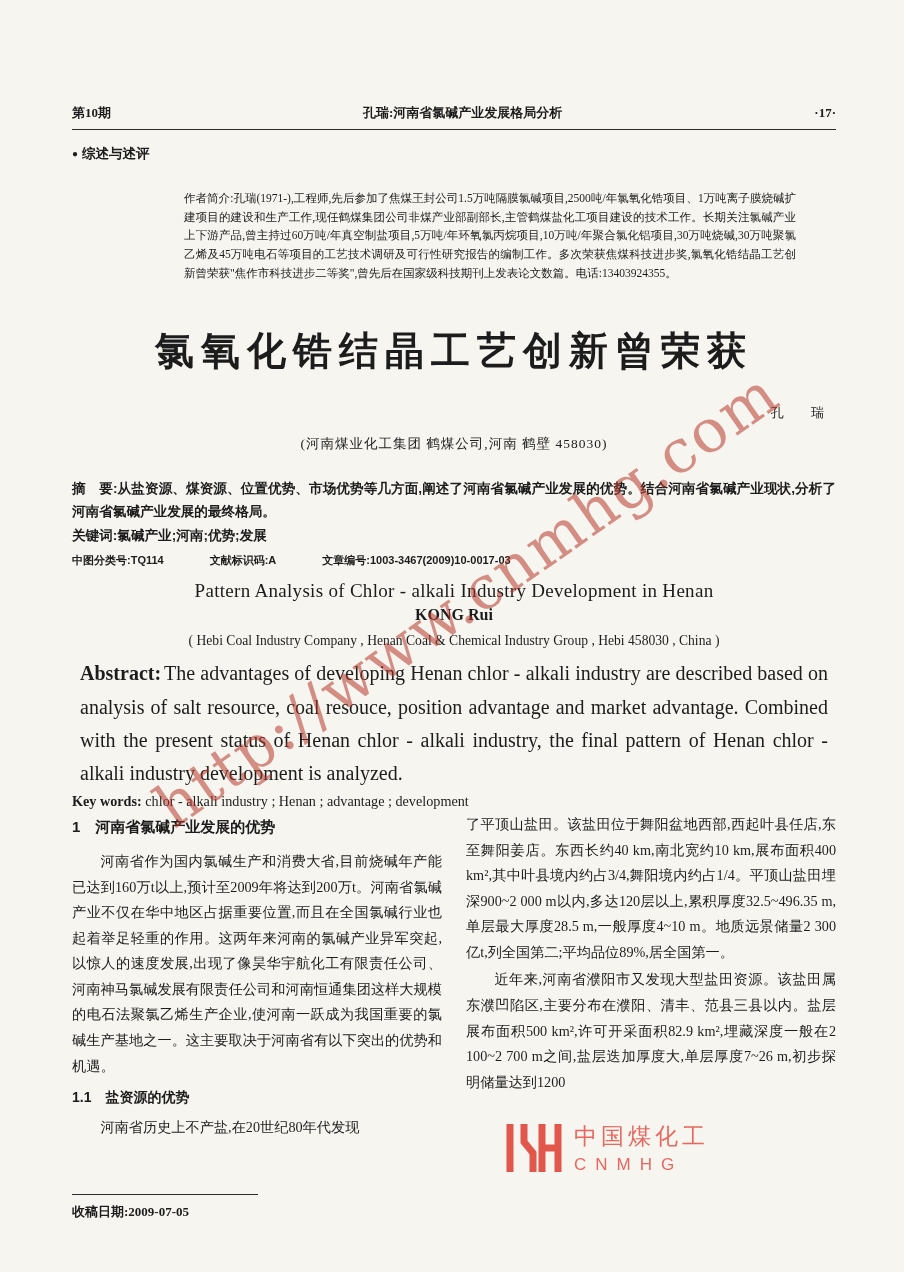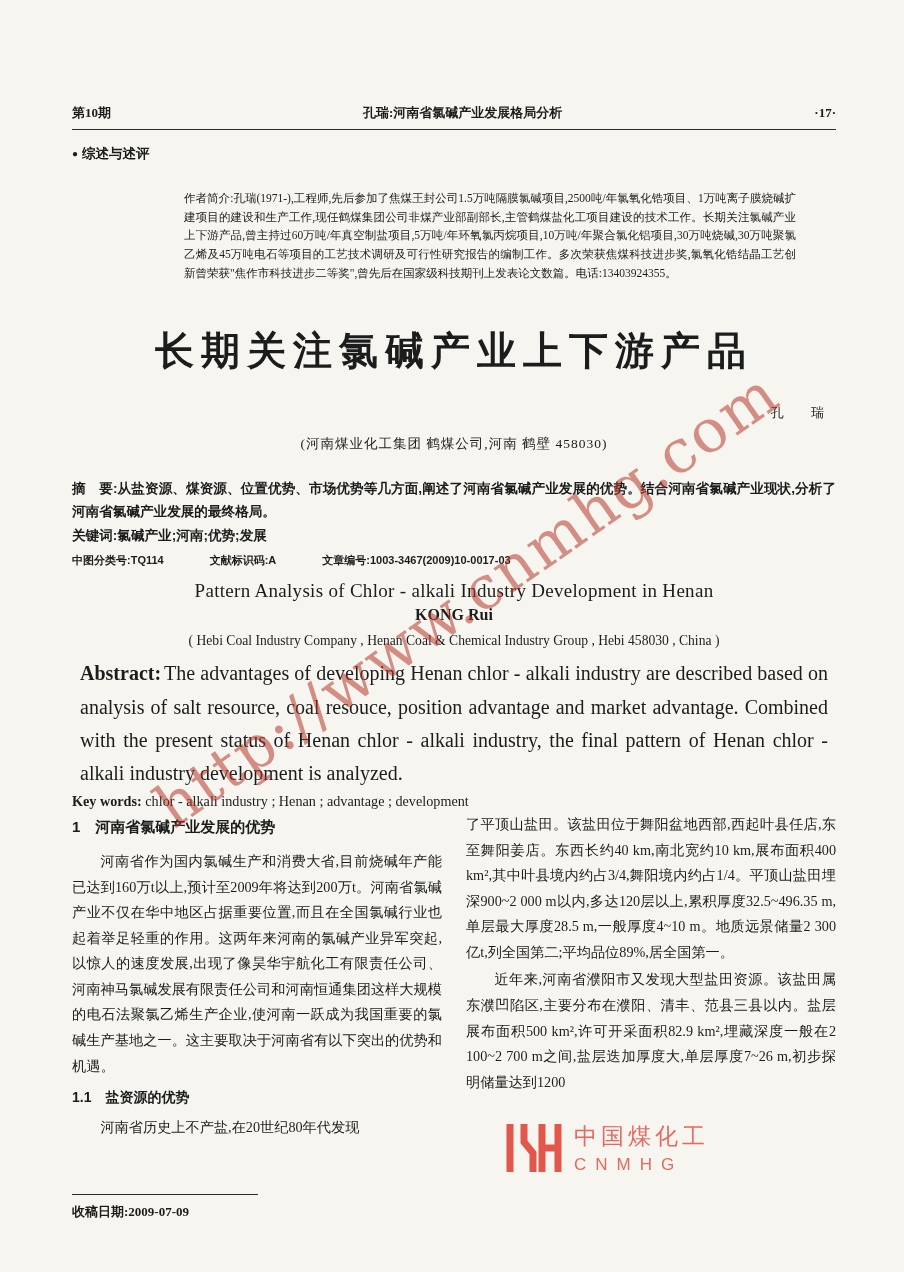--- a/index.html
+++ b/index.html
@@ -86,21 +86,21 @@
     <span>孔瑞:河南省氯碱产业发展格局分析</span>
     <span>·17·</span>
   </div>
 
   <div class="column-tag">
     <span class="bullet">●</span><span>综述与述评</span>
   </div>
 
   <p class="bio">作者简介:孔瑞(1971-),工程师,先后参加了焦煤王封公司1.5万吨隔膜氯碱项目,2500吨/年氯氧化锆项目、1万吨离子膜烧碱扩建项目的建设和生产工作,现任鹤煤集团公司非煤产业部副部长,主管鹤煤盐化工项目建设的技术工作。长期关注氯碱产业上下游产品,曾主持过60万吨/年真空制盐项目,5万吨/年环氧氯丙烷项目,10万吨/年聚合氯化铝项目,30万吨烧碱,30万吨聚氯乙烯及45万吨电石等项目的工艺技术调研及可行性研究报告的编制工作。多次荣获焦煤科技进步奖,氯氧化锆结晶工艺创新曾荣获"焦作市科技进步二等奖",曾先后在国家级科技期刊上发表论文数篇。电话:13403924355。</p>
 
-  <h1 class="title-cn">长期关注氯碱产业上下游产品</h1>
+  <h1 class="title-cn">氯氧化锆结晶工艺创新曾荣获</h1>
   <div class="author-cn">孔 瑞</div>
   <div class="affil-cn">(河南煤业化工集团 鹤煤公司,河南 鹤壁 458030)</div>
 
   <p class="abstract-cn sans"><b>摘　要:</b><span>从盐资源、煤资源、位置优势、市场优势等几方面,阐述了河南省氯碱产业发展的优势。结合河南省氯碱产业现状,分析了河南省氯碱产业发展的最终格局。</span></p>
 
   <p class="keywords-cn sans"><b>关键词:</b><span>氯碱产业;河南;优势;发展</span></p>
 
   <div class="class-row sans">
     <span class="pair">中图分类号:TQ114</span>
     <span class="pair">文献标识码:A</span>
@@ -123,21 +123,21 @@
       <p class="para">河南省历史上不产盐,在20世纪80年代发现</p>
     </div>
     <div class="col">
       <p class="para no-indent">了平顶山盐田。该盐田位于舞阳盆地西部,西起叶县任店,东至舞阳姜店。东西长约40 km,南北宽约10 km,展布面积400 km²,其中叶县境内约占3/4,舞阳境内约占1/4。平顶山盐田埋深900~2 000 m以内,多达120层以上,累积厚度32.5~496.35 m,单层最大厚度28.5 m,一般厚度4~10 m。地质远景储量2 300亿t,列全国第二;平均品位89%,居全国第一。</p>
       <p class="para">近年来,河南省濮阳市又发现大型盐田资源。该盐田属东濮凹陷区,主要分布在濮阳、清丰、范县三县以内。盐层展布面积500 km²,许可开采面积82.9 km²,埋藏深度一般在2 100~2 700 m之间,盐层迭加厚度大,单层厚度7~26 m,初步探明储量达到1200</p>
     </div>
   </div>
 
   <div class="footer">
     <div class="footer-rule"></div>
-    <div class="received">收稿日期:2009-07-09</div>
+    <div class="received">收稿日期:2009-07-05</div>
   </div>
 
   <div class="logo">
     <svg width="58" height="56" viewBox="0 0 58 56">
       <g fill="none" stroke="#e2574b" stroke-width="7">
         <path d="M6 4 V52"></path>
         <path d="M20 4 V22 L29 33 V52"></path>
         <path d="M38 4 V52"></path>
         <path d="M54 4 V52"></path>
         <path d="M38 28 H54"></path>

